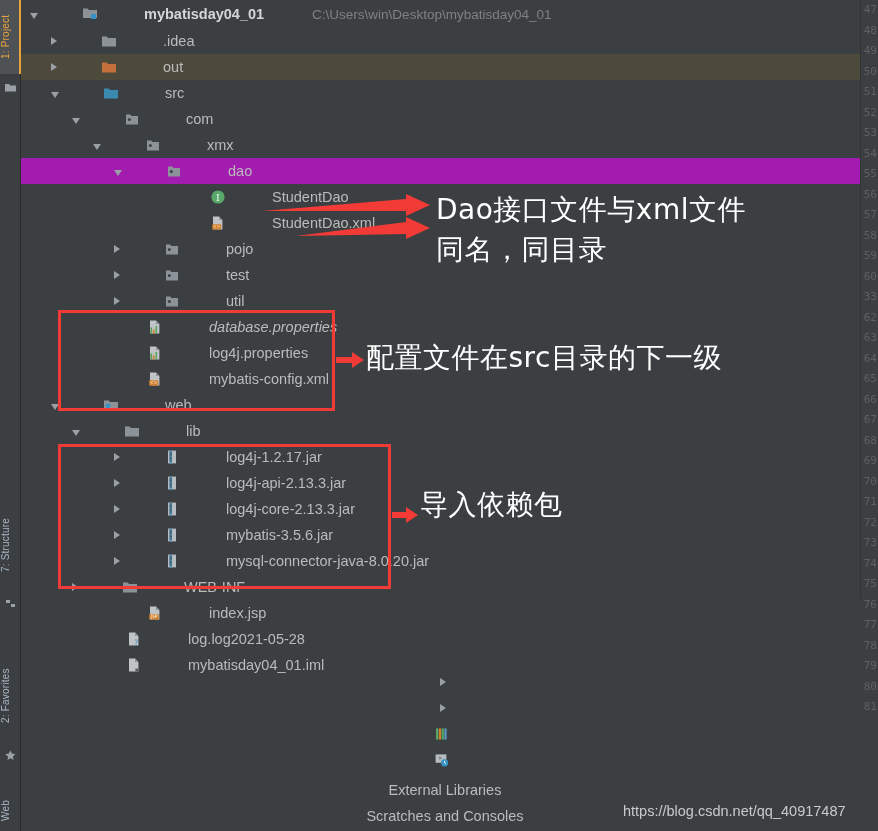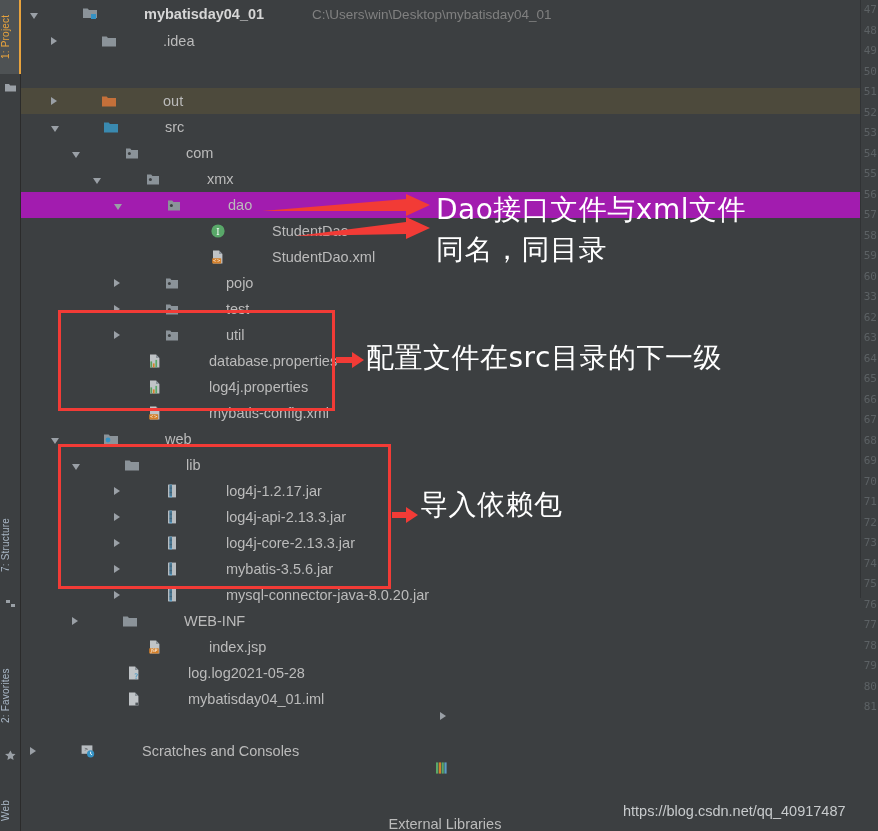--- a/index.html
+++ b/index.html
@@ -177,21 +177,21 @@
     </div>
 
     <div id="tree-rows">
         <div class="row" style="padding-left: 30px;">
           <span class="twisty closed"></span>
           <svg width="16" height="16" viewBox="0 0 16 16" class="icon">
             <path d="M1 3.5h4.6L7 5h8v8.5H1z" fill="#8b9399"></path>
           </svg>
           <span class="label">.idea</span>
         </div>
-        <div class="row sel-olive" style="padding-left: 30px; margin-top: 34px;">
+        <div class="row sel-olive" style="padding-left: 30px;">
           <span class="twisty closed"></span>
           <svg width="16" height="16" viewBox="0 0 16 16" class="icon">
             <path d="M1 3.5h4.6L7 5h8v8.5H1z" fill="#c4703a"></path>
           </svg>
           <span class="label">out</span>
         </div>
         <div class="row" style="padding-left: 30px;">
           <span class="twisty open"></span>
           <svg width="16" height="16" viewBox="0 0 16 16" class="icon">
             <path d="M1 3.5h4.6L7 5h8v8.5H1z" fill="#3a8ab0"></path>
@@ -257,21 +257,21 @@
           <span class="label">test</span>
         </div>
         <div class="row" style="padding-left: 93px;">
           <span class="twisty closed"></span>
           <svg width="16" height="16" viewBox="0 0 16 16" class="icon">
             <path d="M2 3.5h4.2L7.4 5H14v8.5H2z" fill="#8b9399"></path>
             <circle cx="5.4" cy="8.6" r="1.5" fill="#3c3f41"></circle>
           </svg>
           <span class="label">util</span>
         </div>
-        <div class="row" style="padding-left: 72px;">
+        <div class="row" style="padding-left: 72px; font-style: italic;">
           <span class="twisty none"></span>
           <svg width="16" height="16" viewBox="0 0 16 16" class="icon">
             <path d="M3 1.5h6l3.4 3.4v9.6H3z" fill="#c0c4c7"></path>
             <path d="M9 1.5l3.4 3.4H9z" fill="#8b9399"></path>
             <rect x="3.4" y="8.4" width="1.7" height="6" fill="#5c9f5c"></rect>
             <rect x="5.9" y="10.4" width="1.7" height="4" fill="#d4802a"></rect>
             <rect x="8.4" y="6.9" width="1.7" height="7.5" fill="#59a869"></rect>
           </svg>
           <span class="label">database.properties</span>
         </div>
@@ -404,21 +404,21 @@
         <div class="row" style="padding-left: 9px; flex-direction: column;">
           <span class="twisty closed"></span>
           <svg width="16" height="16" viewBox="0 0 16 16" class="icon">
             <rect x="2" y="2.4" width="2.2" height="11.2" fill="#59a869"></rect>
             <rect x="4.8" y="2.4" width="2.2" height="11.2" fill="#d4802a"></rect>
             <rect x="7.6" y="2.4" width="2.2" height="11.2" fill="#59a869"></rect>
             <rect x="10.4" y="2.4" width="2.2" height="11.2" fill="#5b9dc4"></rect>
           </svg>
           <span class="label">External Libraries</span>
         </div>
-        <div class="row" style="padding-left: 9px;">
+        <div class="row" style="padding-left: 9px; flex-direction: column;">
           <span class="twisty closed"></span>
           <svg width="16" height="16" viewBox="0 0 16 16" class="icon">
             <path d="M1.6 2.4h10.8v8.4H1.6z" fill="#b7bcc0"></path>
             <text x="4.6" y="8.4" font-size="6" font-family="DejaVu Sans Mono, monospace" fill="#3c3f41">&gt;_</text>
             <circle cx="10.6" cy="10.8" r="3.6" fill="#3592c4"></circle>
             <path d="M10.6 8.7v2.2l1.5.9" stroke="#ffffff" stroke-width="0.9" fill="none"></path>
           </svg>
           <span class="label">Scratches and Consoles</span>
         </div>
       </div>

